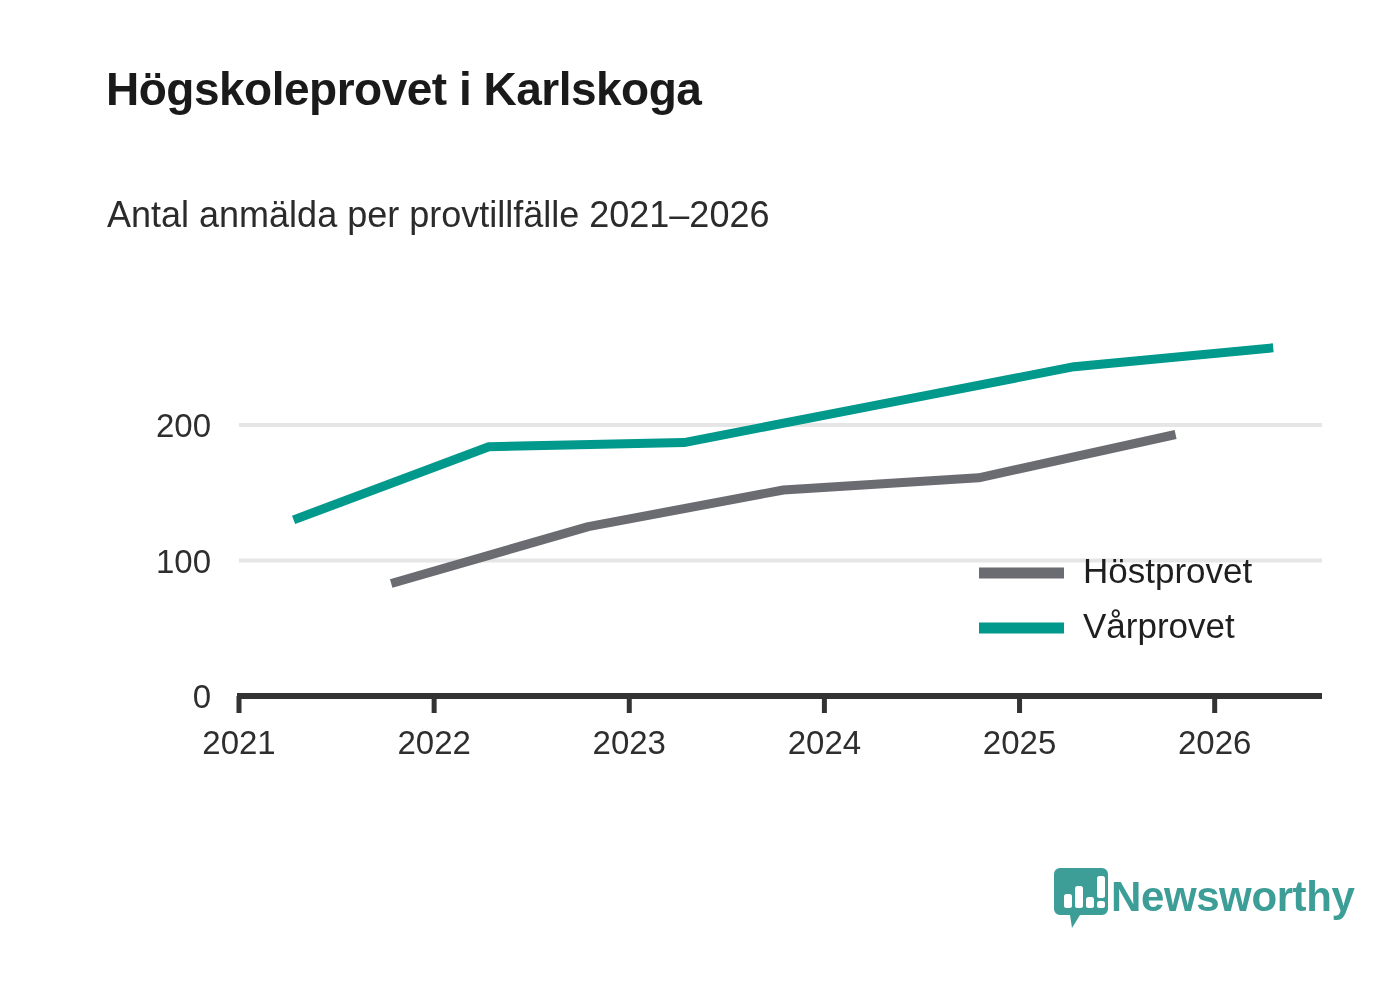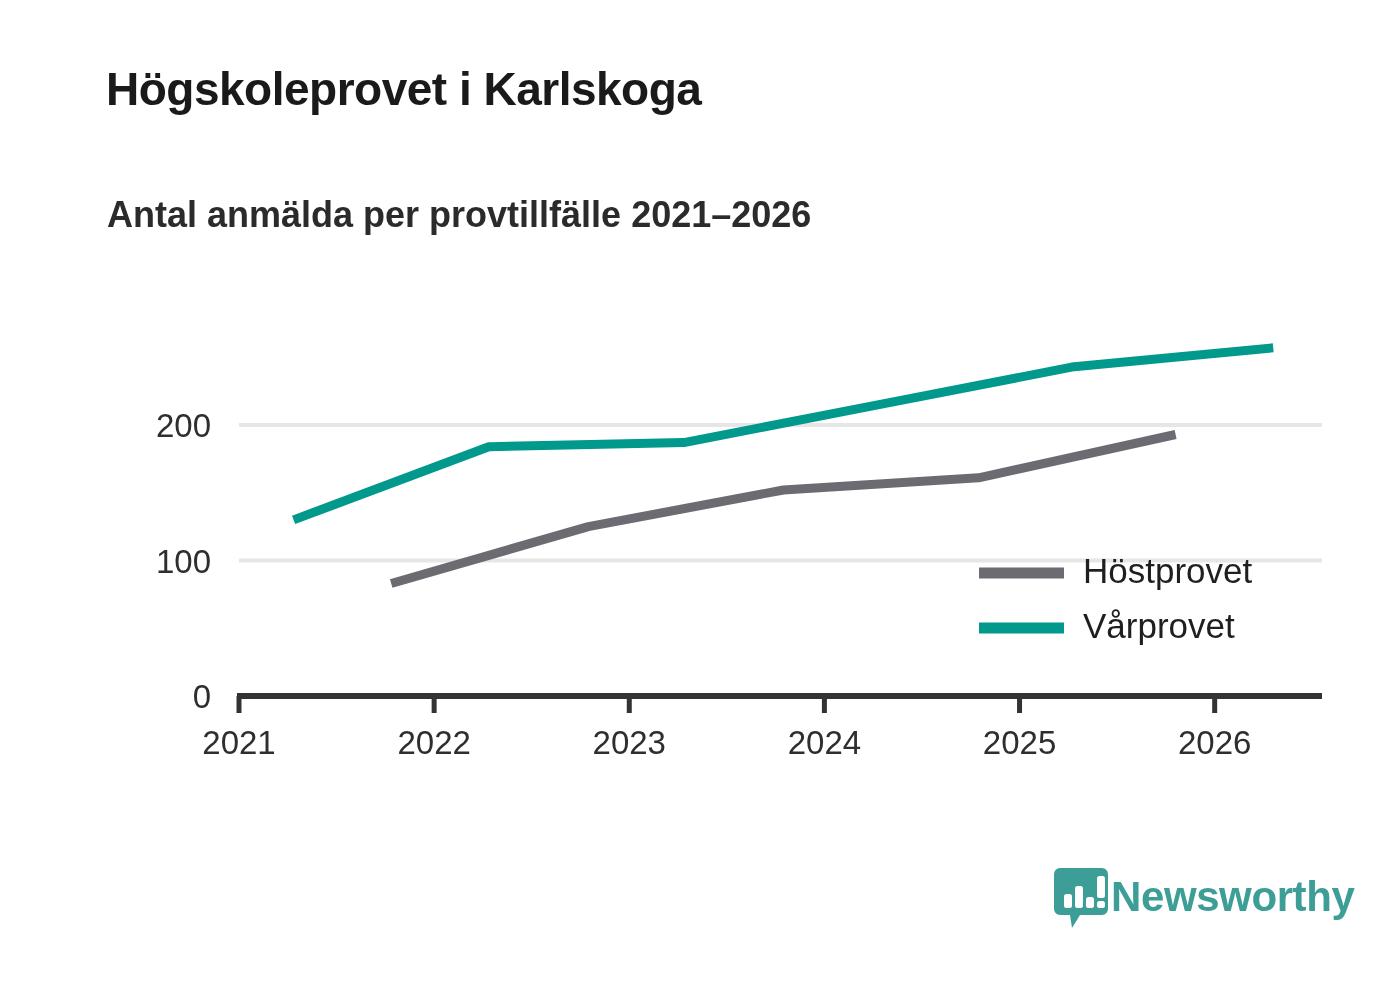--- a/index.html
+++ b/index.html
@@ -30,21 +30,21 @@
     font-weight: bold;
     color: #1a1a1a;
     letter-spacing: -0.5px;
     white-space: nowrap;
   }
   #chart-subtitle {
     position: absolute;
     left: 63px;
     top: 194px;
     font-size: 36px;
-    font-weight: bold;
+    font-weight: normal;
     color: #2b2b2b;
     white-space: nowrap;
   }
   #plot-svg {
     position: absolute;
     left: 0;
     top: 0;
   }
   .ytick-label {
     font-family: "Liberation Sans", sans-serif;

